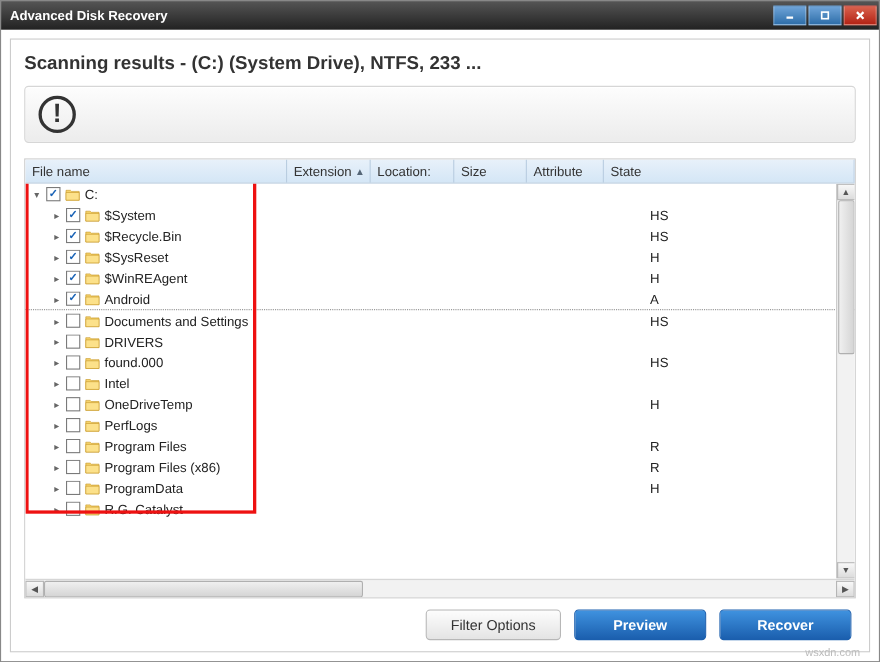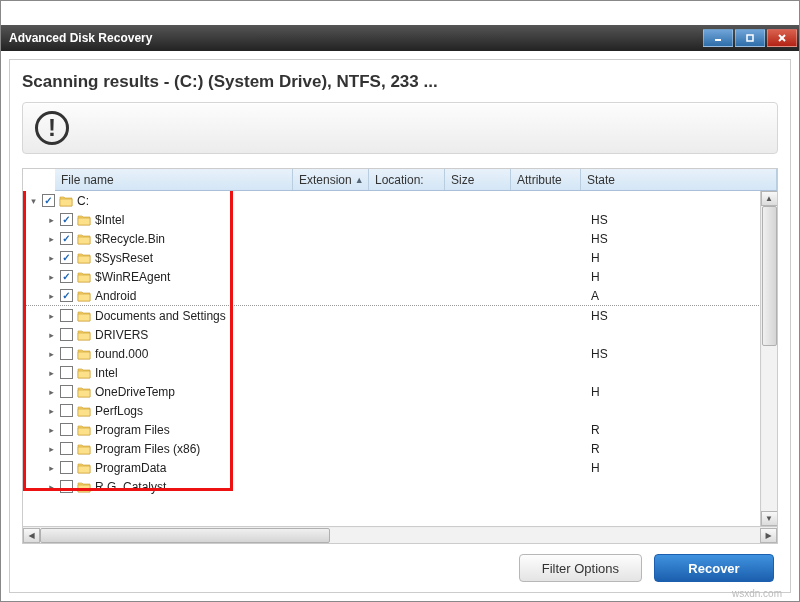--- a/index.html
+++ b/index.html
@@ -1,38 +1,38 @@
 <!DOCTYPE html>
 <html><head>
 <meta charset="utf-8">
 <style>
   * { box-sizing: border-box; }
   html, body { margin:0; padding:0; font-family: "Segoe UI", Tahoma, Arial, sans-serif; font-size:12px; background:#fff; }
   .window { width:800px; height:602px; background:#fff; border:1px solid #888; position:relative; display:flex; flex-direction:column; }
   .titlebar {
     height:26px; background:linear-gradient(#555,#222); color:#fff; display:flex; align-items:center;
-    padding-left:8px; font-weight:bold; font-size:12px;margin-top:24px;
+    padding-left:8px; font-weight:bold; font-size:12px;
   }
   .titlebar .spacer { flex:1; }
   .tbtn { width:30px; height:18px; margin-right:2px; display:inline-flex; align-items:center; justify-content:center; border:1px solid rgba(255,255,255,0.3); }
   .tbtn.min { background:linear-gradient(#6fa4d8,#2e6ea9); }
   .tbtn.max { background:linear-gradient(#6fa4d8,#2e6ea9); }
   .tbtn.close { background:linear-gradient(#d9614d,#b32315); }
   .tbtn svg { width:10px; height:10px; }
   .client { flex:1; margin:8px; border:1px solid #ccc; display:flex; flex-direction:column; background:#fff; padding:8px 12px 6px 12px; overflow:hidden; }
   .heading { font-size:17px; font-weight:bold; color:#333; margin:4px 0 10px 0; }
   .summary-bar {
     background:linear-gradient(#fdfdfd,#ececec); border:1px solid #d6d6d6; border-radius:4px;
     height:52px; display:flex; align-items:center; padding:0 12px; gap:14px;
     box-shadow:0 1px 0 #fff inset;
   }
   .summary-bar .exclam { width:34px; height:34px; border:3px solid #333; border-radius:50%; display:flex; align-items:center; justify-content:center; font-size:24px; font-weight:bold; color:#333; }
   .summary-bar .txt { font-size:20px; font-weight:bold; color:#444; }
   .grid-wrap { margin-top:14px; flex:1; display:flex; flex-direction:column; border:1px solid #ccc; overflow:hidden; }
-  .grid-header { display:flex; height:22px; background:linear-gradient(#e8f1fa,#d4e6f6); border-bottom:1px solid #aac0d8; font-size:12px;margin-left:32px; }
+  .grid-header { display:flex; height:22px; background:linear-gradient(#e8f1fa,#d4e6f6); border-bottom:1px solid #aac0d8; font-size:12px; }
   .gh { border-right:1px solid #b9cde0; padding:3px 6px; color:#333; display:flex; align-items:center; gap:3px; }
   .gh .sort { font-size:9px; color:#567; }
   .grid-body { flex:1; overflow:hidden; background:#fff; position:relative; }
   .row { display:flex; height:19px; align-items:center; font-size:12px; color:#222; }
   .row > div { padding:0 6px; overflow:hidden; white-space:nowrap; }
   .cell-name { display:flex; align-items:center; gap:4px; }
   .expander { width:9px; height:9px; display:inline-flex; align-items:center; justify-content:center; color:#666; font-size:9px; }
   .cb { width:13px; height:13px; border:1px solid #7a7a7a; background:#fff; display:inline-flex; align-items:center; justify-content:center; }
   .cb.checked::after { content:"✓"; font-size:10px; color:#1a63b6; font-weight:bold; line-height:1; }
   .folder-ico { width:14px; height:12px; display:inline-block; }
@@ -132,21 +132,21 @@
           <div class="row">
             <div class="c0 cell-name" style="padding-left: 24px;">
               <span class="expander">▸</span>
               <span class="cb checked"></span>
               <span class="folder-ico">
                 <svg viewBox="0 0 14 12">
                   <path d="M1 2h4l1 1h7v8H1z" fill="#f6d36b" stroke="#c99b2e" stroke-width="0.6"></path>
                   <path d="M1 4h12v7H1z" fill="#fce18a" stroke="#c99b2e" stroke-width="0.6"></path>
                 </svg>
               </span>
-              <span>$Intel</span>
+              <span>$System</span>
             </div>
             <div class="c1"></div>
             <div class="c2"></div>
             <div class="c3"></div>
             <div class="c4"></div>
             <div class="c5">HS</div>
             <div class="c6"></div>
           </div>
           <div class="row">
             <div class="c0 cell-name" style="padding-left: 24px;">
@@ -430,18 +430,19 @@
         <div class="sb-btn">◀</div>
         <div class="sb-track">
             <div class="sb-thumb"></div>
           </div>
         <div class="sb-btn">▶</div>
       </div>
     </div>
 
     <div class="footer">
       <div class="btn gray">Filter Options</div>
+      <div class="btn blue">Preview</div>
       <div class="btn blue">Recover</div>
     </div>
   </div>
 
   <div class="watermark">wsxdn.com</div>
 </div>
 
 </body></html>

